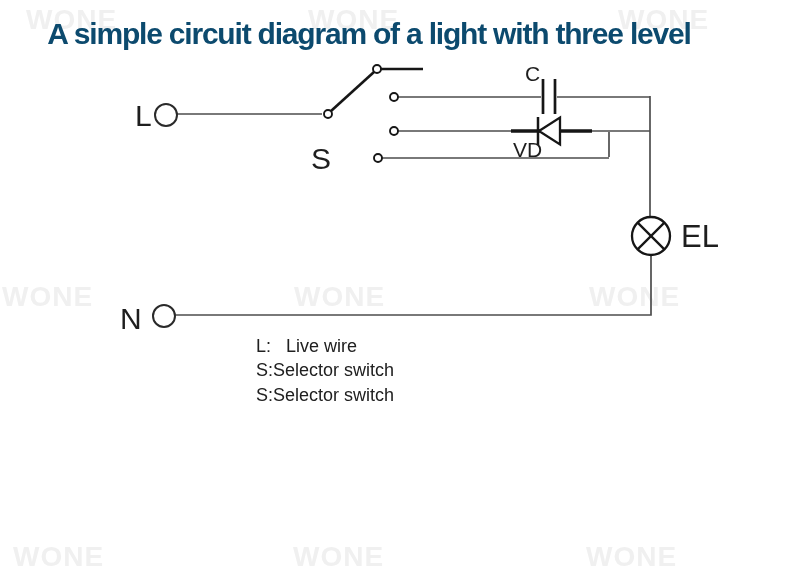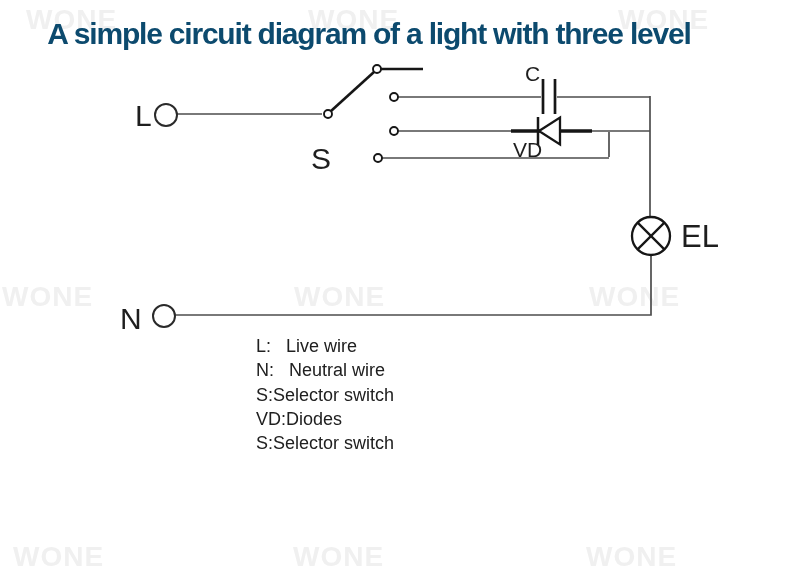--- a/index.html
+++ b/index.html
@@ -151,17 +151,15 @@
   </g>
 
   <g>
     <circle class="term" cx="164" cy="316" r="11"></circle>
     <text x="120" y="329" font-size="30">N</text>
   </g>
 </svg>
 
 <div class="legend">
   <div class="legend-item">L:   Live wire</div>
-  <div class="legend-item">N:   Neutral wire</div>
   <div class="legend-item">S:Selector switch</div>
-  <div class="legend-item">VD:Diodes</div>
   <div class="legend-item">S:Selector switch</div>
 </div>
 
 </body></html>

